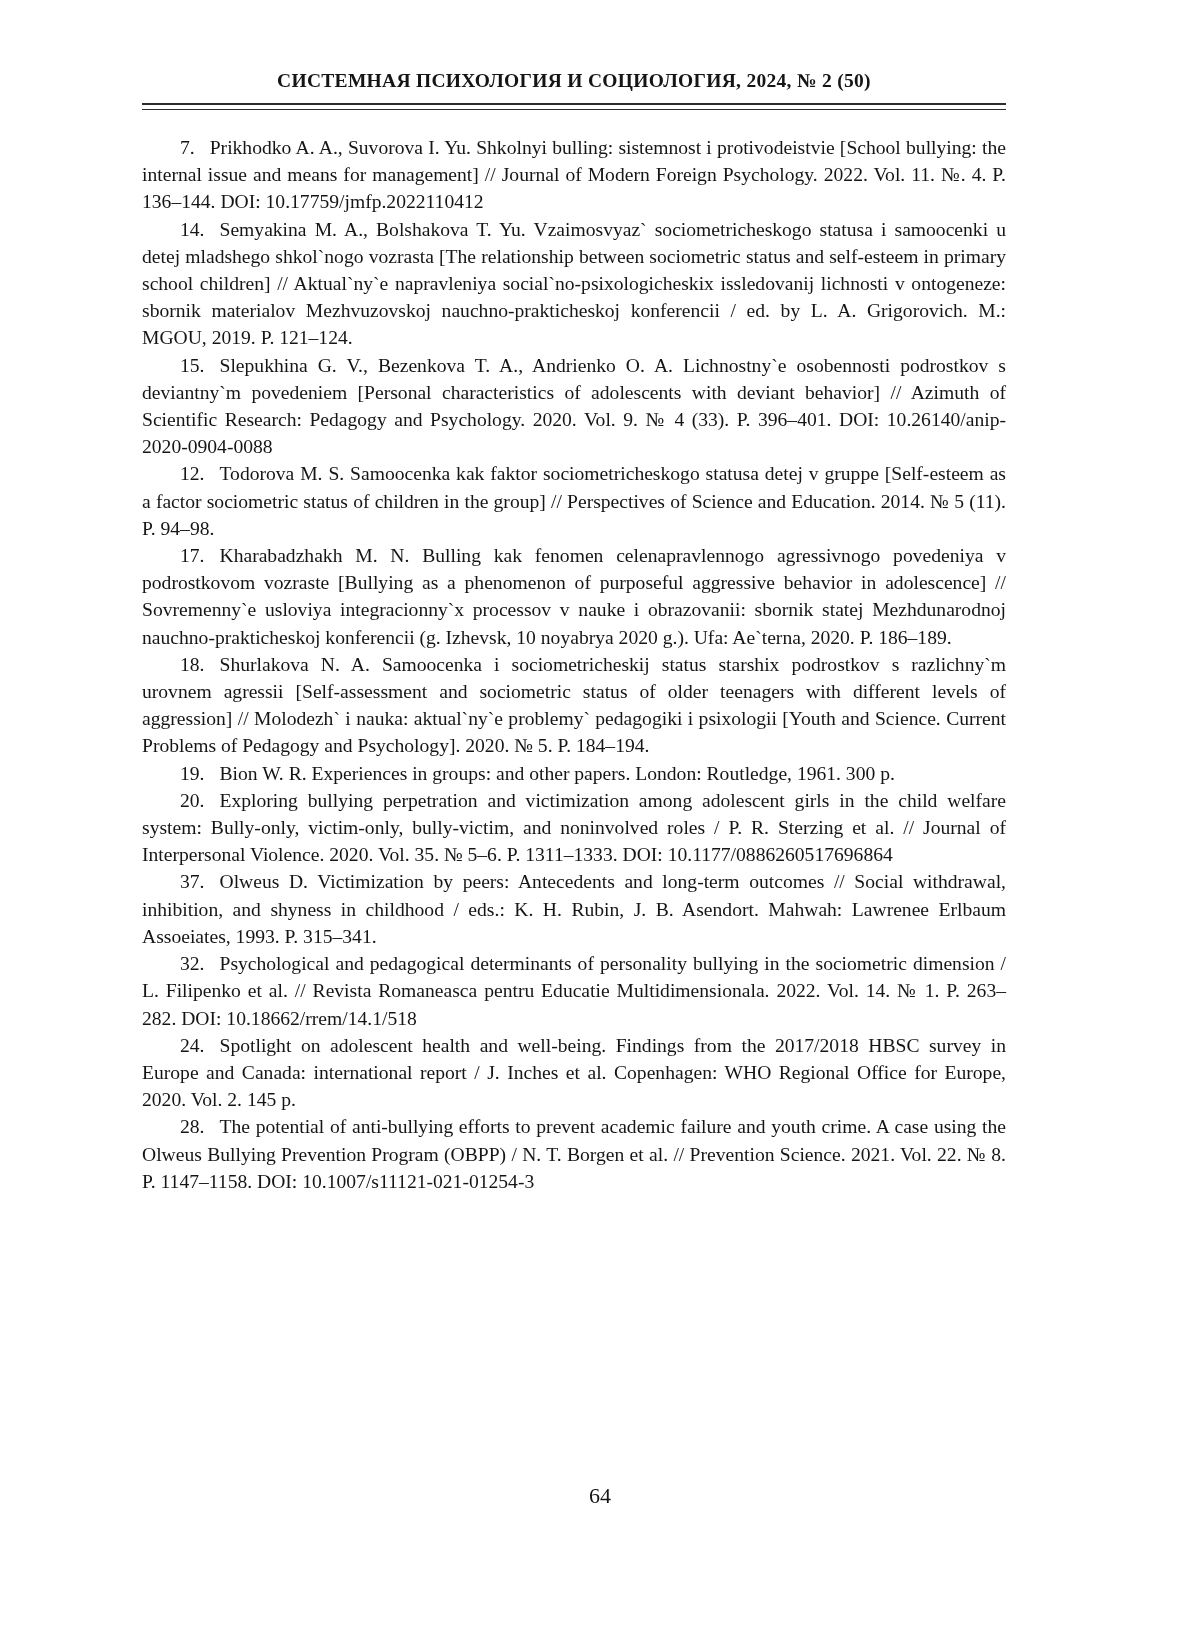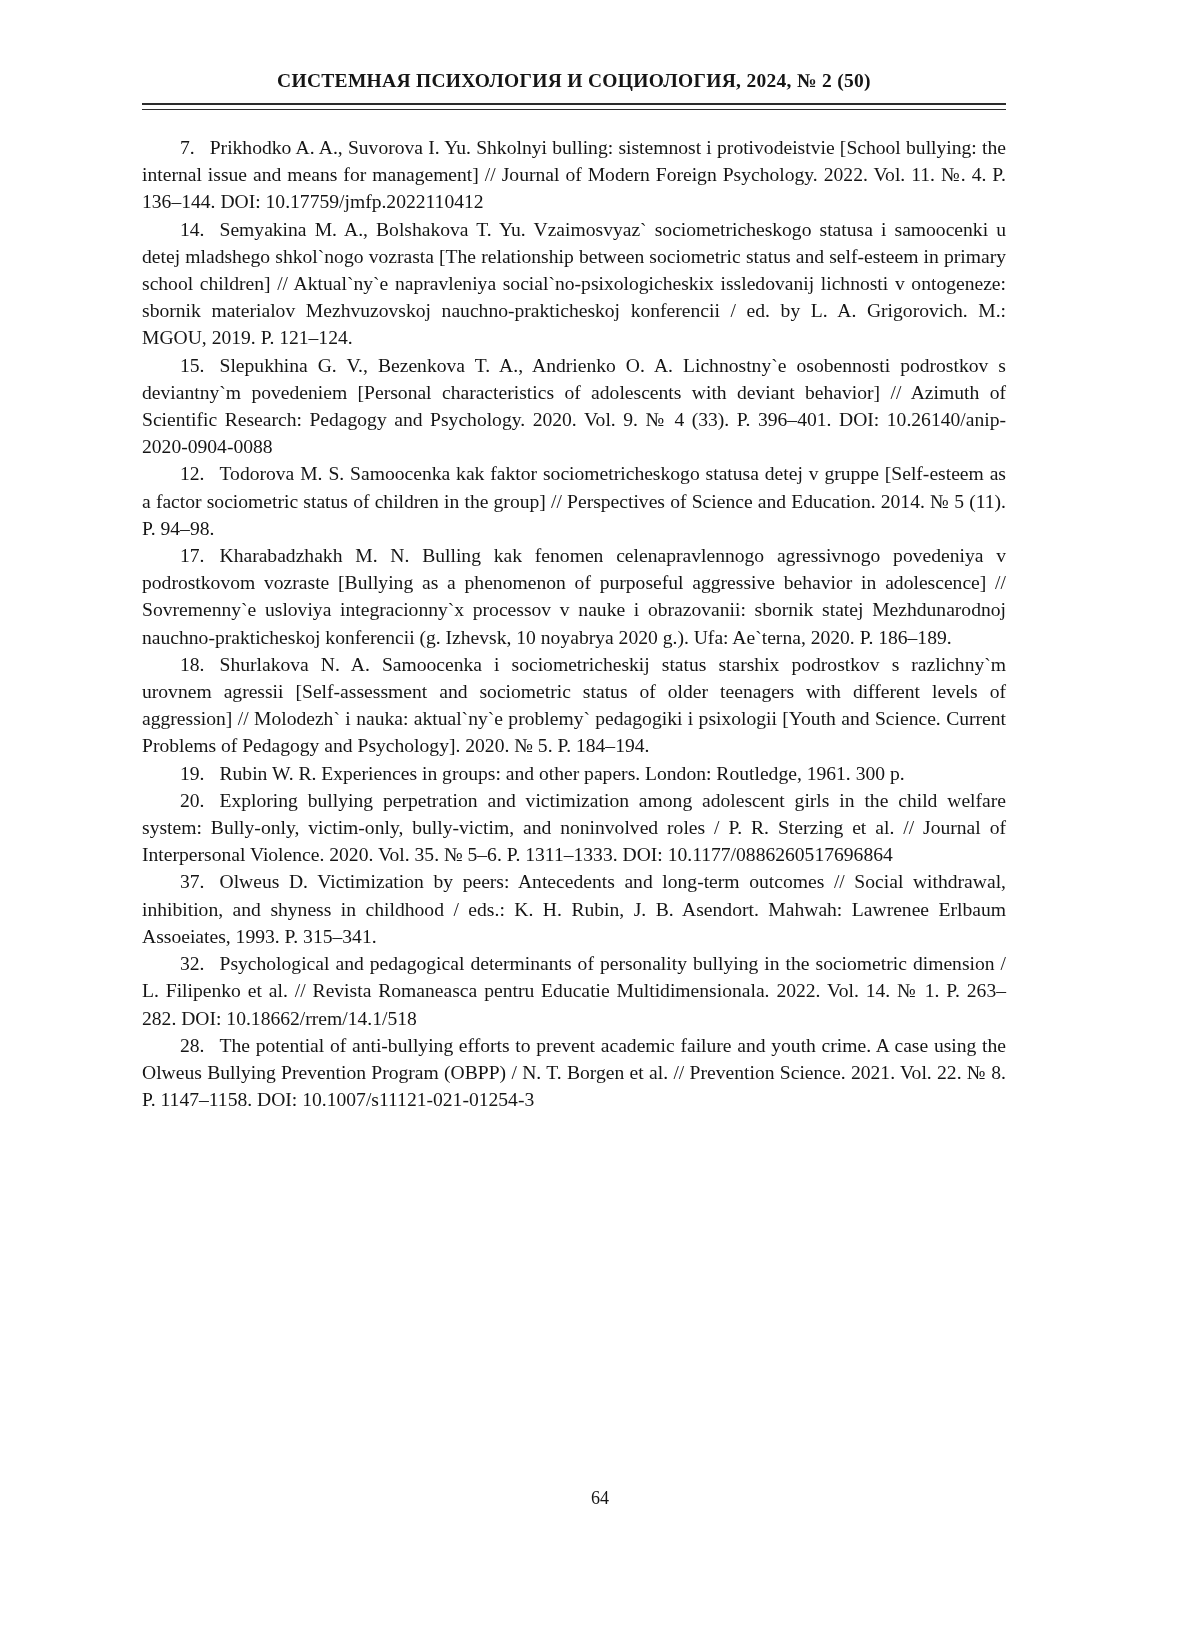--- a/index.html
+++ b/index.html
@@ -45,41 +45,42 @@
   }
   .ref-authors {
     font-weight: normal;
   }
   .page-number {
     position: absolute;
     left: 0;
     bottom: 142px;
     width: 100%;
     text-align: center;
-    font-size: 18px;
+    font-size: 22px;
   }
 </style>
 </head>
 <body>
 
 <div class="page">
   <div class="content">
     <header>
       <h1 class="journal-title">СИСТЕМНАЯ ПСИХОЛОГИЯ И СОЦИОЛОГИЯ, 2024, № 2 (50)</h1>
       <div class="header-rule"></div>
     </header>
     <main class="references">
 
     <p class="ref"><span class="ref-num">7.</span><span class="ref-authors">Prikhodko A. A., Suvorova I. Yu. </span><span class="ref-text">Shkolnyi bulling: sistemnost i protivodeistvie [School bullying: the internal issue and means for management] // Journal of Modern Foreign Psychology. 2022. Vol. 11. №. 4. P. 136–144. DOI: 10.17759/jmfp.2022110412</span></p>
         <p class="ref"><span class="ref-num">14.</span><span class="ref-authors">Semyakina M. A., Bolshakova T. Yu. </span><span class="ref-text">Vzaimosvyaz` sociometricheskogo statusa i samoocenki u detej mladshego shkol`nogo vozrasta [The relationship between sociometric status and self-esteem in primary school children] // Aktual`ny`e napravleniya social`no-psixologicheskix issledovanij lichnosti v ontogeneze: sbornik materialov Mezhvuzovskoj nauchno-prakticheskoj konferencii / ed. by L. A. Grigorovich. M.: MGOU, 2019. P. 121–124.</span></p>
         <p class="ref"><span class="ref-num">15.</span><span class="ref-authors">Slepukhina G. V., Bezenkova T. A., Andrienko O. A. </span><span class="ref-text">Lichnostny`e osobennosti podrostkov s deviantny`m povedeniem [Personal characteristics of adolescents with deviant behavior] // Azimuth of Scientific Research: Pedagogy and Psychology. 2020. Vol. 9. № 4 (33). P. 396–401. DOI: 10.26140/anip-2020-0904-0088</span></p>
         <p class="ref"><span class="ref-num">12.</span><span class="ref-authors">Todorova M. S. </span><span class="ref-text">Samoocenka kak faktor sociometricheskogo statusa detej v gruppe [Self-esteem as a factor sociometric status of children in the group] // Perspectives of Science and Education. 2014. № 5 (11). P. 94–98.</span></p>
         <p class="ref"><span class="ref-num">17.</span><span class="ref-authors">Kharabadzhakh M. N. </span><span class="ref-text">Bulling kak fenomen celenapravlennogo agressivnogo povedeniya v podrostkovom vozraste [Bullying as a phenomenon of purposeful aggressive behavior in adolescence] // Sovremenny`e usloviya integracionny`x processov v nauke i obrazovanii: sbornik statej Mezhdunarodnoj nauchno-prakticheskoj konferencii (g. Izhevsk, 10 noyabrya 2020 g.). Ufa: Ae`terna, 2020. P. 186–189.</span></p>
         <p class="ref"><span class="ref-num">18.</span><span class="ref-authors">Shurlakova N. A. </span><span class="ref-text">Samoocenka i sociometricheskij status starshix podrostkov s razlichny`m urovnem agressii [Self-assessment and sociometric status of older teenagers with different levels of aggression] // Molodezh` i nauka: aktual`ny`e problemy` pedagogiki i psixologii [Youth and Science. Current Problems of Pedagogy and Psychology]. 2020. № 5. P. 184–194.</span></p>
-        <p class="ref"><span class="ref-num">19.</span><span class="ref-authors">Rubin W. R. </span><span class="ref-text">Experiences in groups: and other papers. London: Routledge, 1961. 300 p.</span></p>
+        <p class="ref"><span class="ref-num">19.</span><span class="ref-authors">Bion W. R. </span><span class="ref-text">Experiences in groups: and other papers. London: Routledge, 1961. 300 p.</span></p>
         <p class="ref"><span class="ref-num">20.</span><span class="ref-text">Exploring bullying perpetration and victimization among adolescent girls in the child welfare system: Bully-only, victim-only, bully-victim, and noninvolved roles / P. R. Sterzing et al. // Journal of Interpersonal Violence. 2020. Vol. 35. № 5–6. P. 1311–1333. DOI: 10.1177/0886260517696864</span></p>
         <p class="ref"><span class="ref-num">37.</span><span class="ref-authors">Olweus D. </span><span class="ref-text">Victimization by peers: Antecedents and long-term outcomes // Social withdrawal, inhibition, and shyness in childhood / eds.: K. H. Rubin, J. B. Asendort. Mahwah: Lawrenee Erlbaum Assoeiates, 1993. P. 315–341.</span></p>
         <p class="ref"><span class="ref-num">32.</span><span class="ref-text">Psychological and pedagogical determinants of personality bullying in the sociometric dimension / L. Filipenko et al. // Revista Romaneasca pentru Educatie Multidimensionala. 2022. Vol. 14. № 1. P. 263–282. DOI: 10.18662/rrem/14.1/518</span></p>
+        <p class="ref"><span class="ref-num">24.</span><span class="ref-text">Spotlight on adolescent health and well-being. Findings from the 2017/2018 HBSC survey in Europe and Canada: international report / J. Inches et al. Copenhagen: WHO Regional Office for Europe, 2020. Vol. 2. 145 p.</span></p>
         <p class="ref"><span class="ref-num">28.</span><span class="ref-text">The potential of anti-bullying efforts to prevent academic failure and youth crime. A case using the Olweus Bullying Prevention Program (OBPP) / N. T. Borgen et al. // Prevention Science. 2021. Vol. 22. № 8. P. 1147–1158. DOI: 10.1007/s11121-021-01254-3</span></p>
       </main>
   </div>
   <div class="page-number">64</div>
 </div>
 
 </body></html>

